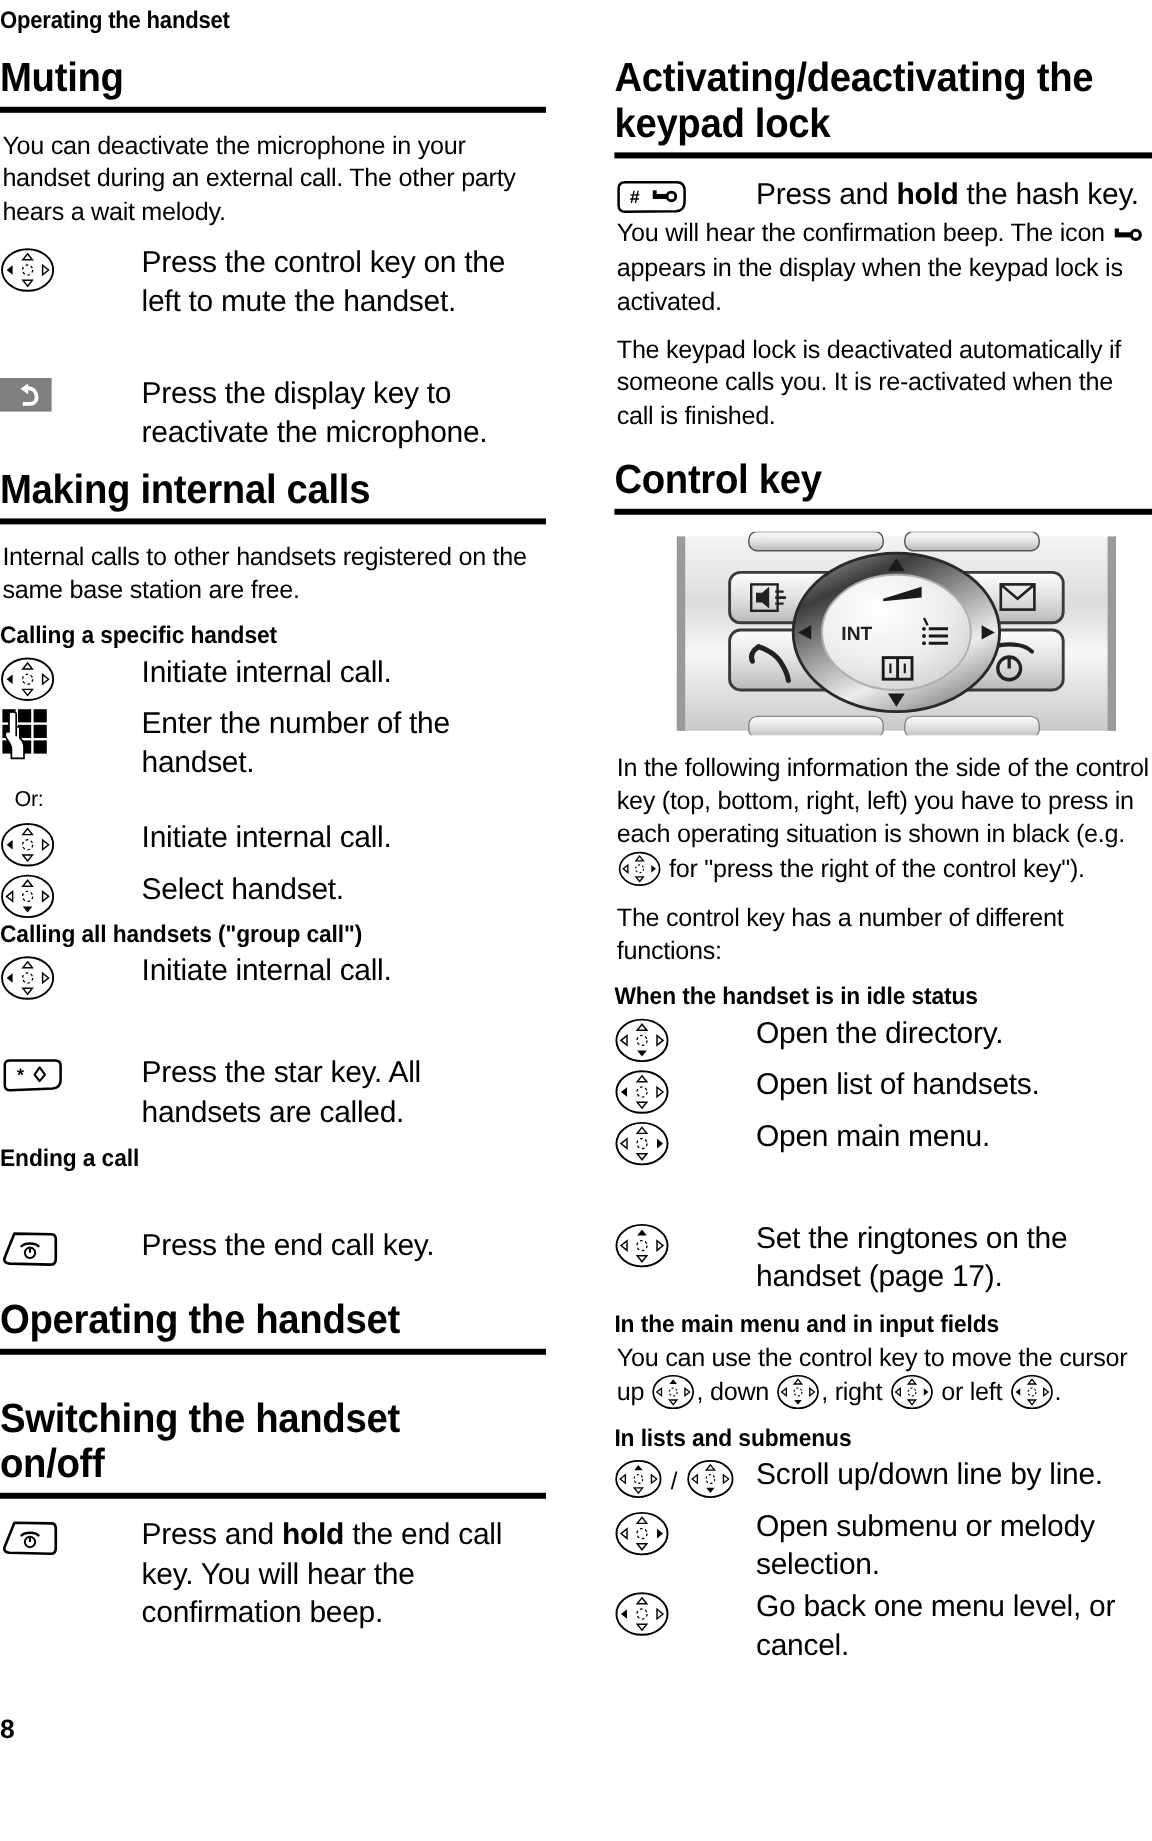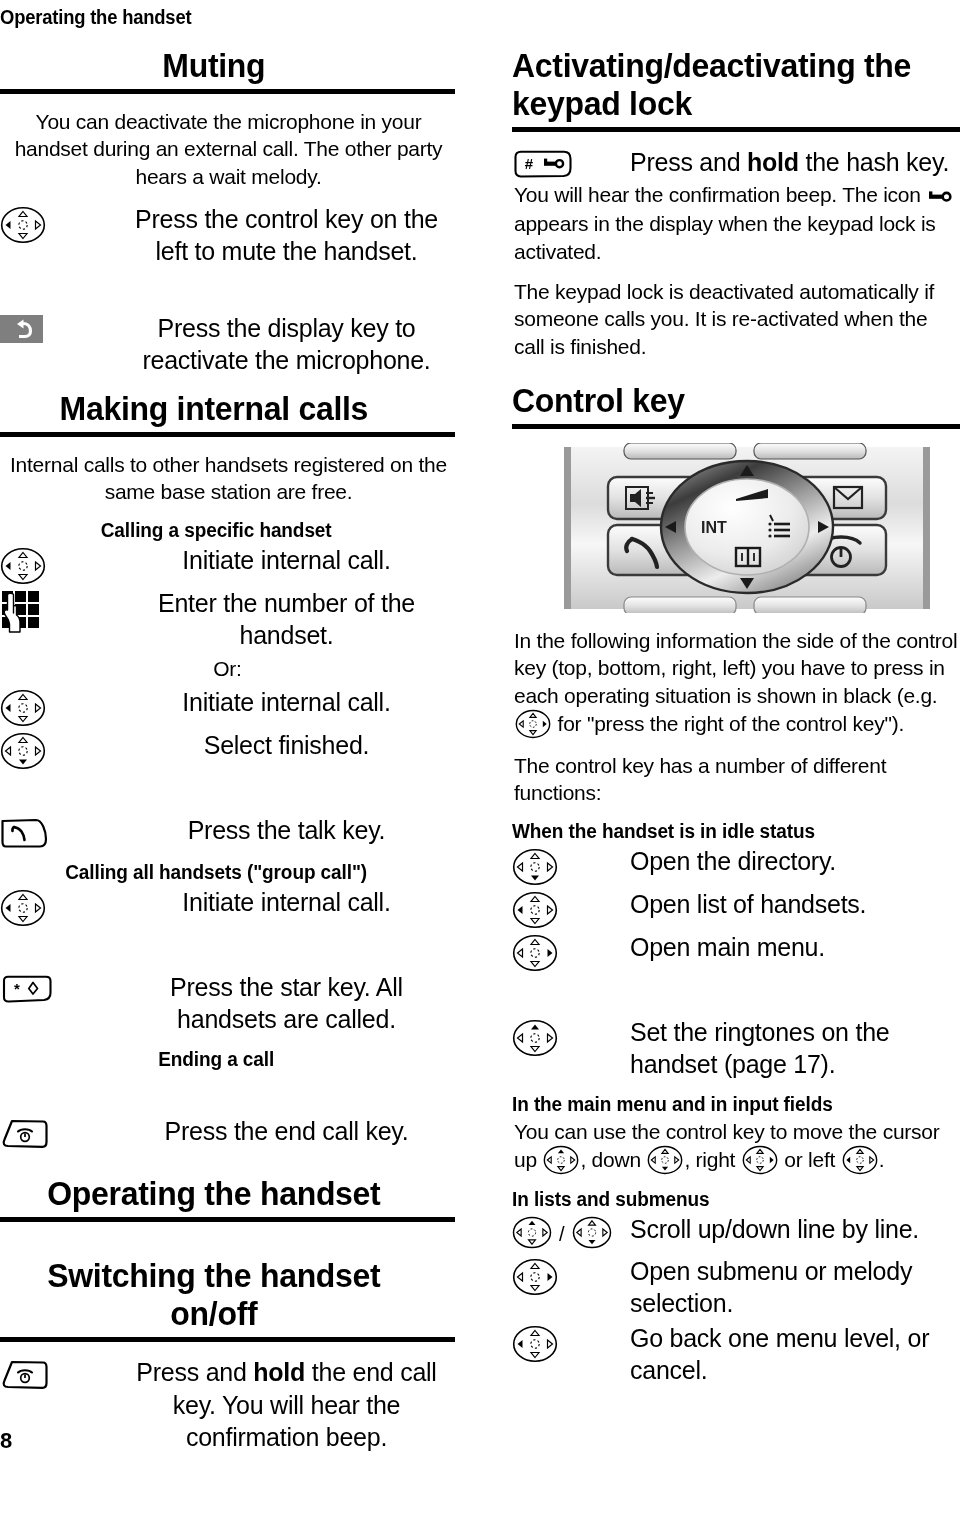--- a/index.html
+++ b/index.html
@@ -18,21 +18,21 @@
     position:absolute;left:0;top:6px;
     font-size:20px;font-weight:bold;
     font-family:"Liberation Sans Narrow","Liberation Sans",sans-serif;
     letter-spacing:-0.2px;
     transform:scaleX(0.92);transform-origin:left center;
   }
 
   
   .cols{position:absolute;left:0;top:46px;width:960px;}
   .col{position:absolute;top:0;}
-  .col-left{left:0;width:455px;text-align:center;}
+  .col-left{left:0;width:455px;}
   .col-right{left:512px;width:448px;}
 
   
   h1.sec{
     font-size:34px;font-weight:bold;margin:0;padding:0;
     font-family:"Liberation Sans Narrow","Liberation Sans",sans-serif;
     line-height:1.12;letter-spacing:-0.3px;
     transform:scaleX(0.94);transform-origin:left center;
   }
   .rule{height:5px;background:#000;margin-top:5px;margin-bottom:14px;width:100%;}
@@ -55,21 +55,21 @@
     width:118px;flex:0 0 118px;
     display:flex;align-items:flex-start;padding-top:3px;
   }
   .row .ic.w2{width:118px;flex:0 0 118px;gap:7px;align-items:center;}
   .row .tx{
     flex:1;font-size:25px;line-height:1.30;letter-spacing:-0.25px;
     padding-top:0;
   }
   .row.gapafter{margin-bottom:12px;margin-top:44px;}
 
-  .orline{font-size:21px;line-height:1.30;margin:3px 0 4px 0;letter-spacing:-0.25px;}
+  .orline{font-size:18px;line-height:1.30;margin:3px 0 4px 12px;letter-spacing:-0.25px;}
 
   
   .ck{display:inline-block;vertical-align:-7px;position:relative;}
   .ck svg{display:block;}
   .ck.inline{vertical-align:-8px;margin:0 1px;}
 
   
   .dispkey{
     width:43px;height:28px;background:#7f7f7f;
     display:flex;align-items:center;justify-content:center;
@@ -230,33 +230,23 @@
         <div class="ic">
           <svg width="46" height="38" viewBox="0 0 46 38">
             <ellipse cx="23" cy="19" rx="21.3" ry="17.3" fill="#fff" stroke="#000" stroke-width="1.6"></ellipse>
             <polygon points="23,5.5 27,10.5 19,10.5" fill="none" stroke="#000" stroke-width="1.2"></polygon>
             <polygon points="23,32.5 27,27.5 19,27.5" fill="#000"></polygon>
             <polygon points="5.5,19 10.5,15 10.5,23" fill="none" stroke="#000" stroke-width="1.2"></polygon>
             <polygon points="40.5,19 35.5,15 35.5,23" fill="none" stroke="#000" stroke-width="1.2"></polygon>
             <circle cx="23" cy="19" r="4.2" fill="none" stroke="#000" stroke-width="1.1" stroke-dasharray="2.2 2.2"></circle>
           </svg>
         </div>
-        <div class="tx">Select finished.</div>
-      </div>
-
-      <div class="row gapafter">
-        <div class="ic">
-          <svg class="keyglyph" width="50" height="32" viewBox="0 0 50 32">
-            <path d="M2.5 4 L36 3 C42 3 46 14 46 22 C46 27 44 29.5 40 29.5 L6 29.5 C3.5 29.5 2.5 27.5 2.5 25 Z" fill="#fff" stroke="#000" stroke-width="2.2" stroke-linejoin="round"></path>
-            <path d="M14 10 C14 10 19 11 21.5 14.5 C24 18 24.5 23 24.5 23" fill="none" stroke="#000" stroke-width="2.6" stroke-linecap="round"></path>
-            <path d="M14 10 C14 10 12 11.5 12.5 14" fill="none" stroke="#000" stroke-width="2.6" stroke-linecap="round"></path>
-          </svg>
-        </div>
-        <div class="tx">Press the talk key.</div>
-      </div>
+        <div class="tx">Select handset.</div>
+      </div>
+
 
       <h2 class="sub">Calling all handsets ("group call")</h2>
 
       <div class="row">
         <div class="ic">
           <svg width="46" height="38" viewBox="0 0 46 38">
             <ellipse cx="23" cy="19" rx="21.3" ry="17.3" fill="#fff" stroke="#000" stroke-width="1.6"></ellipse>
             <polygon points="23,5.5 27,10.5 19,10.5" fill="none" stroke="#000" stroke-width="1.2"></polygon>
             <polygon points="23,32.5 27,27.5 19,27.5" fill="none" stroke="#000" stroke-width="1.2"></polygon>
             <polygon points="5.5,19 10.5,15 10.5,23" fill="#000"></polygon>

